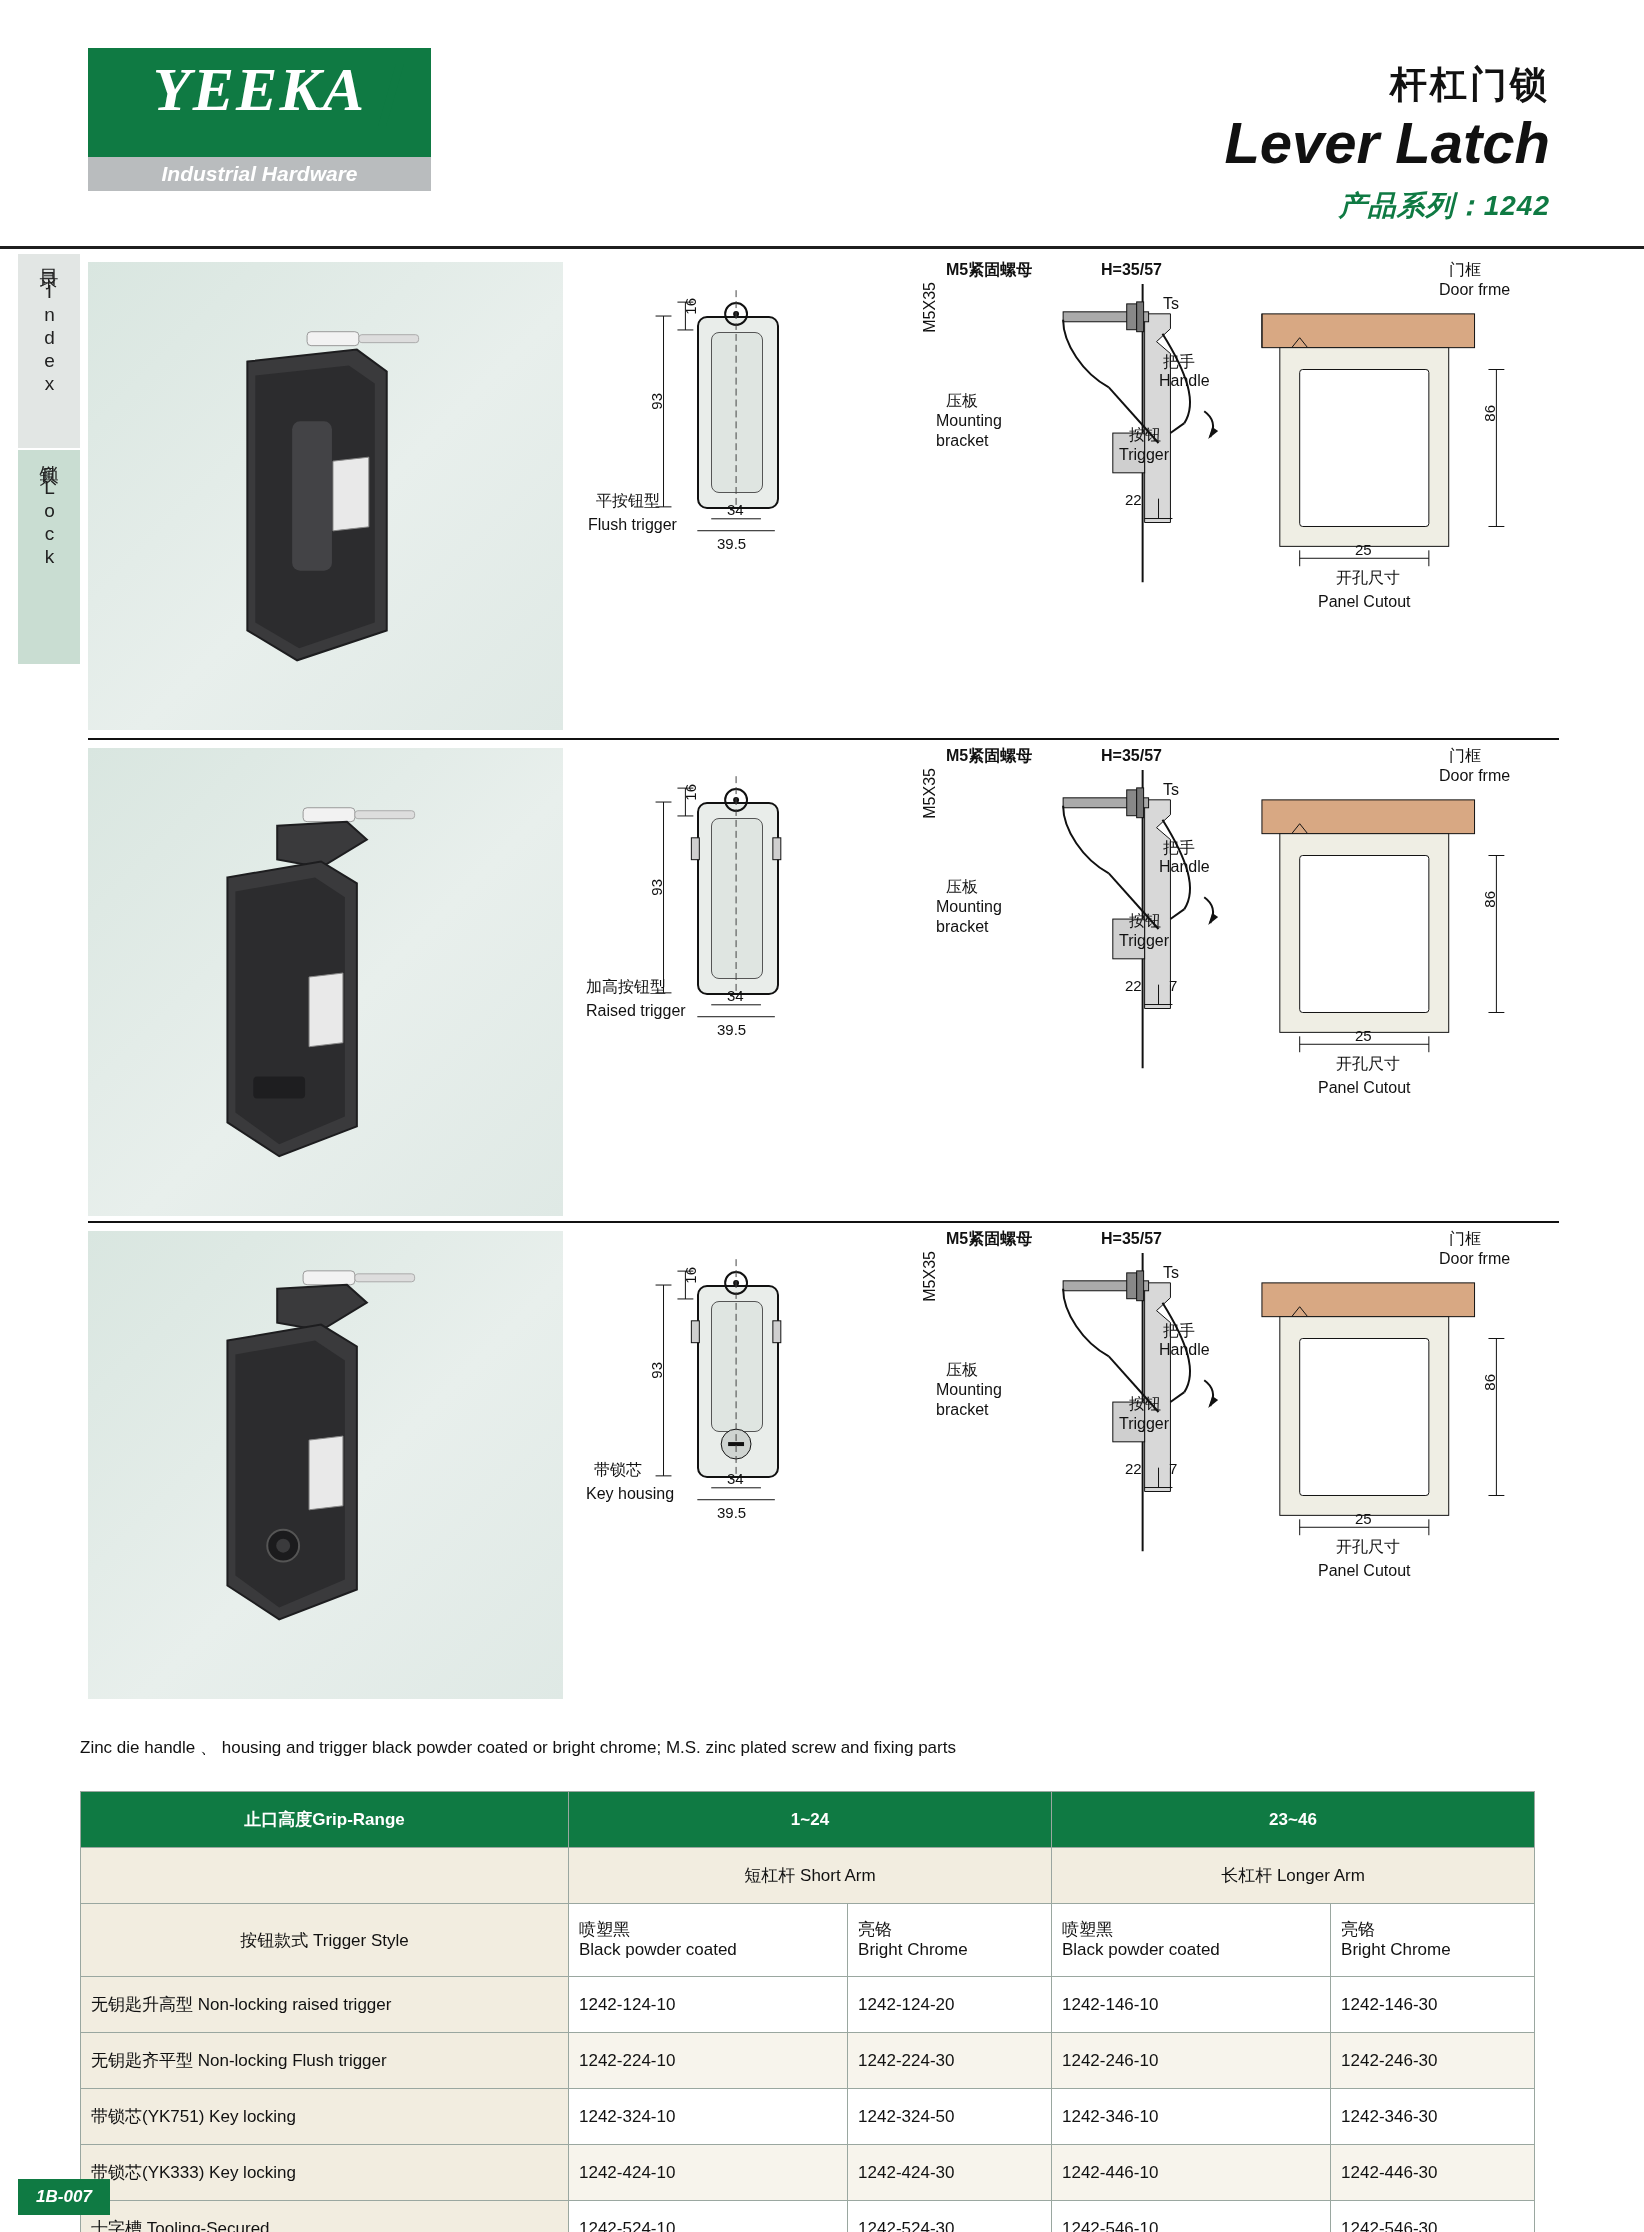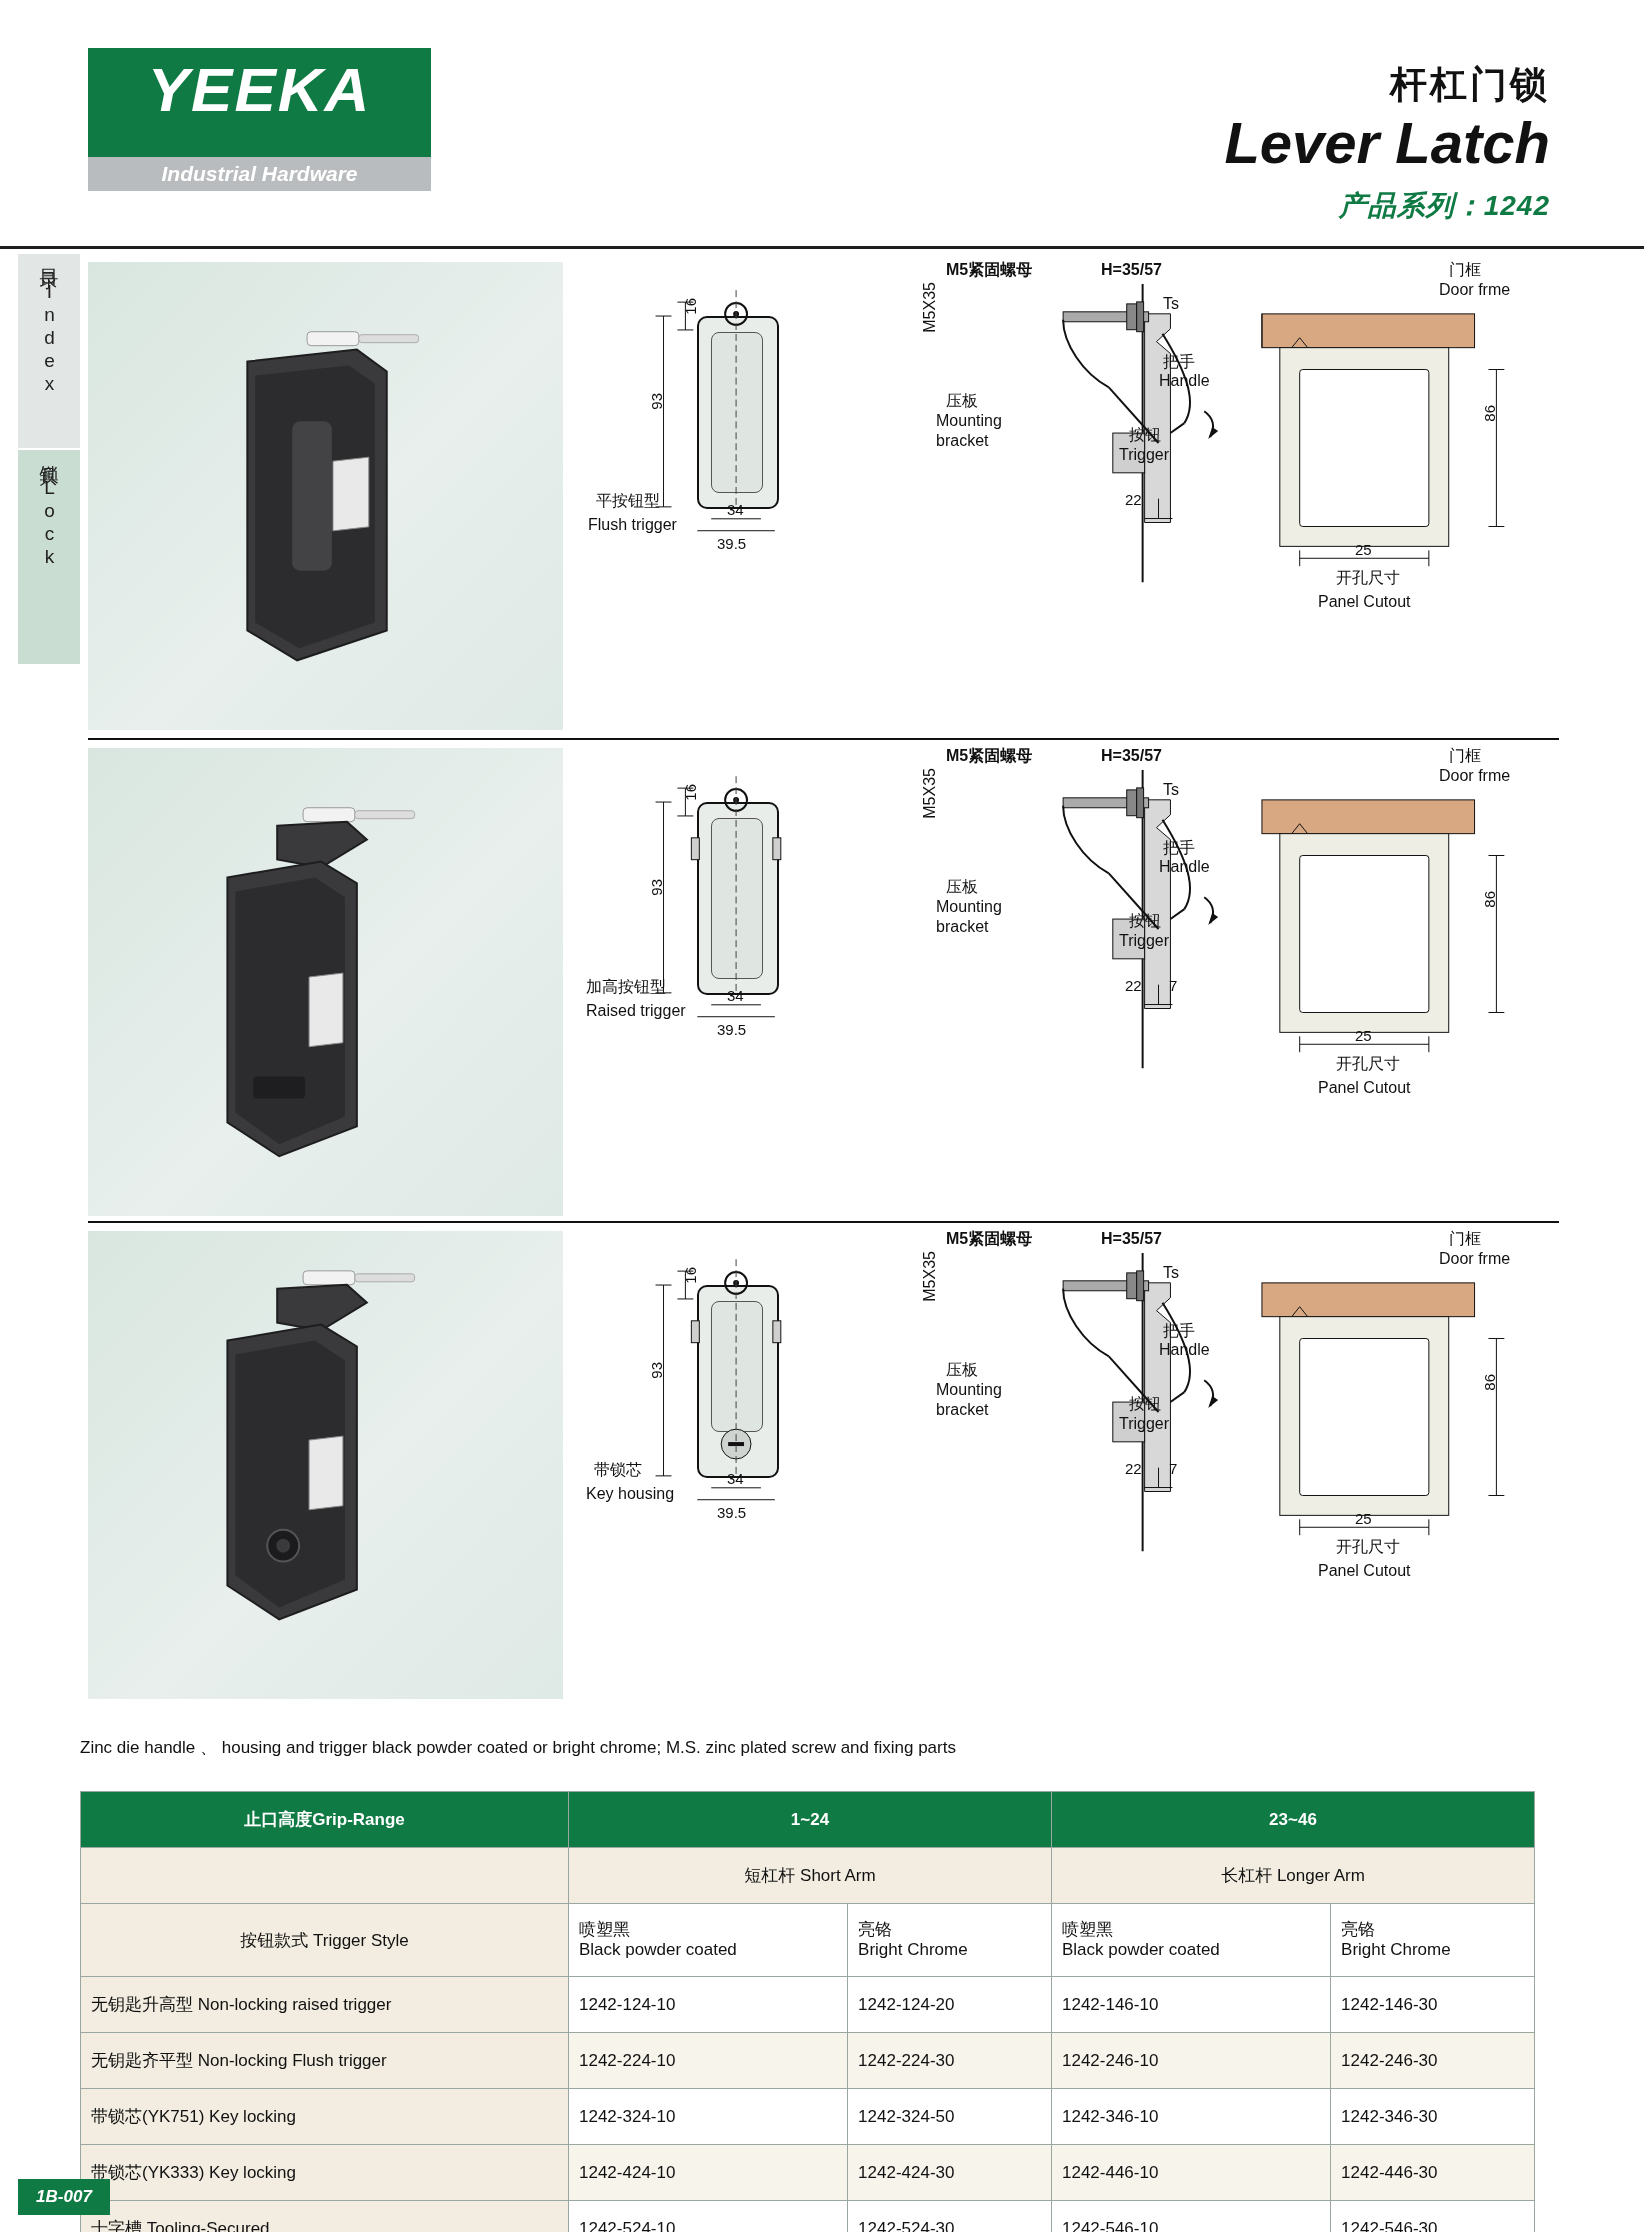--- a/index.html
+++ b/index.html
@@ -16,21 +16,21 @@
     position:absolute;left:0;top:0;width:1645px;height:249px;
     border-bottom:3px solid #1f1f1f;
     box-sizing:border-box;
   }
   .logo-box{
     position:absolute;left:88px;top:48px;width:343px;height:109px;
     background:#0f7a43;
   }
   .logo-text{
     position:absolute;left:0;top:6px;width:343px;text-align:center;
-    font-family:Liberation Sans, sans-serif;
+    font-family:Liberation Serif, serif;
     font-weight:bold;font-style:italic;font-size:62px;color:#ffffff;letter-spacing:2px;
   }
   .logo-slash{
     position:absolute;left:299px;top:16px;width:8px;height:62px;background:#0f7a43;
     transform:skewX(-16deg);
   }
   .logo-sub{
     position:absolute;left:88px;top:157px;width:343px;height:34px;background:#b9bcbe;
   }
   .logo-sub span{

